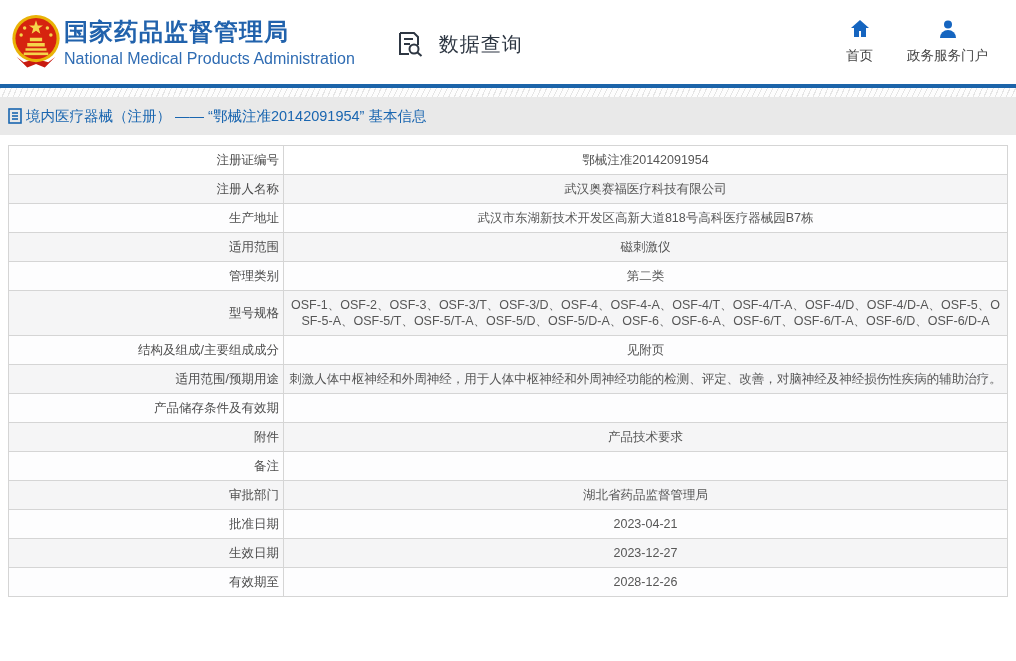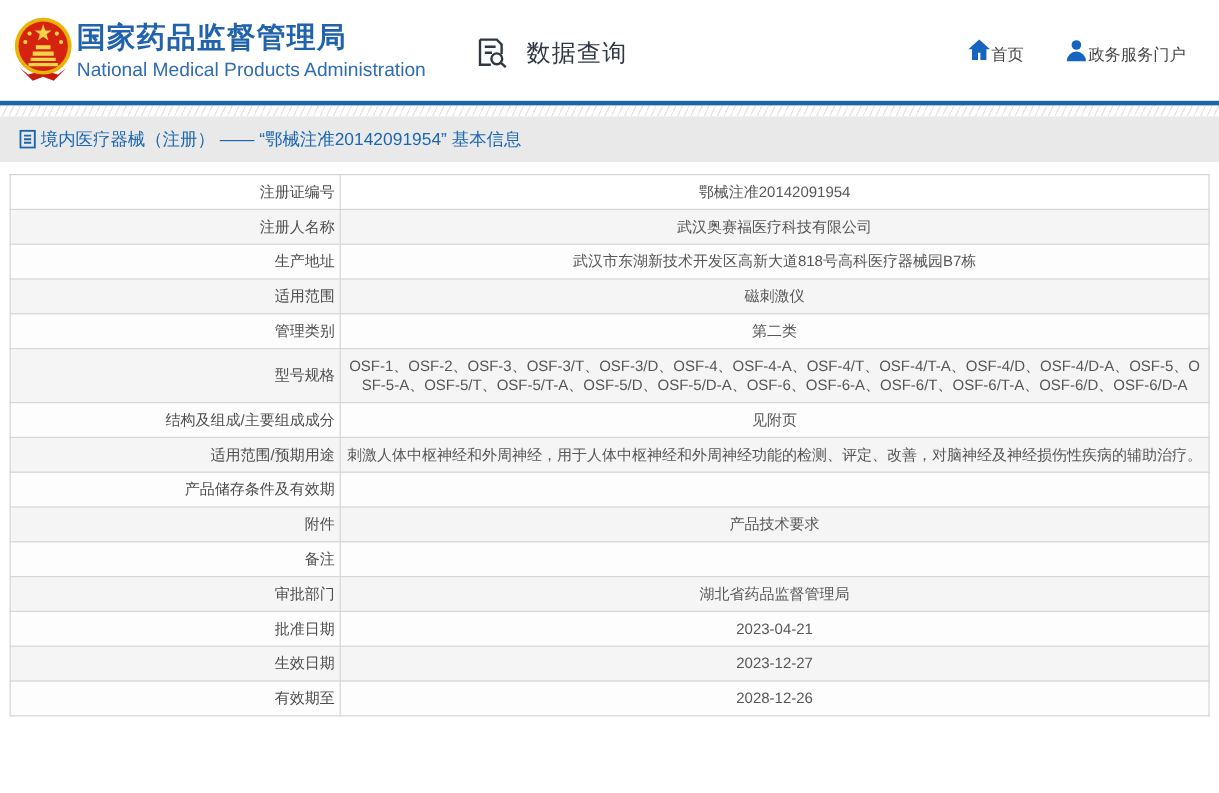--- a/index.html
+++ b/index.html
@@ -11,31 +11,31 @@
   .logo-group { display:flex; align-items:center; }
   .emblem { width:56px; height:58px; flex:0 0 auto; }
   .logo-text { margin-left:0; }
   .logo-title { font-size:24px; font-weight:bold; color:#2162ac; letter-spacing:1px; line-height:30px; }
   .logo-subtitle { font-size:16px; color:#2f6cb3; margin-top:3px; }
   .dq-group { display:flex; align-items:center; margin-left:42px; margin-top:4px; }
   .dq-icon { width:26px; height:26px; }
   .dq-label { font-size:20px; color:#2e3743; margin-left:16px; letter-spacing:1px; }
   .header-spacer { flex:1; }
   .top-nav { display:flex; gap:34px; }
-  .nav-item { display:flex; align-items:center; cursor:pointer; }
+  .nav-item { display:flex; flex-direction:column; align-items:center; cursor:pointer; }
   .nav-icon { width:20px; height:20px; }
   .nav-label { font-size:13.5px; color:#454545; margin-top:8px; white-space:nowrap; }
 
   
   .blue-line { height:4px; background:#1c64a9; }
   .hatch-band { height:9px; background:
       repeating-linear-gradient(115deg, rgba(120,120,120,0.18) 0 1px, transparent 1px 5px), #fdfdfd; }
 
   
-  .breadcrumb-bar { height:38px; background:#e9e9e9; display:flex; align-items:center; padding-left:16px; }
+  .breadcrumb-bar { height:38px; background:#e9e9e9; display:flex; align-items:center; padding-left:8px; }
   .bc-icon { width:14px; height:16px; margin-right:4px; flex:0 0 auto; }
   .bc-text { font-size:14.5px; color:#1a66b0; white-space:nowrap; }
 
   
   .content { padding:10px 8px 0 8px; }
   table.info { width:1000px; border-collapse:collapse; table-layout:fixed; }
   table.info th, table.info td { border:1px solid #d5d5d5; font-size:12.5px; line-height:16px;
       padding:6px 4px; font-weight:normal; color:#565656; word-break:break-all; }
   table.info th { width:275px; text-align:right; color:#4d4d4d; }
   table.info td { text-align:center; }

